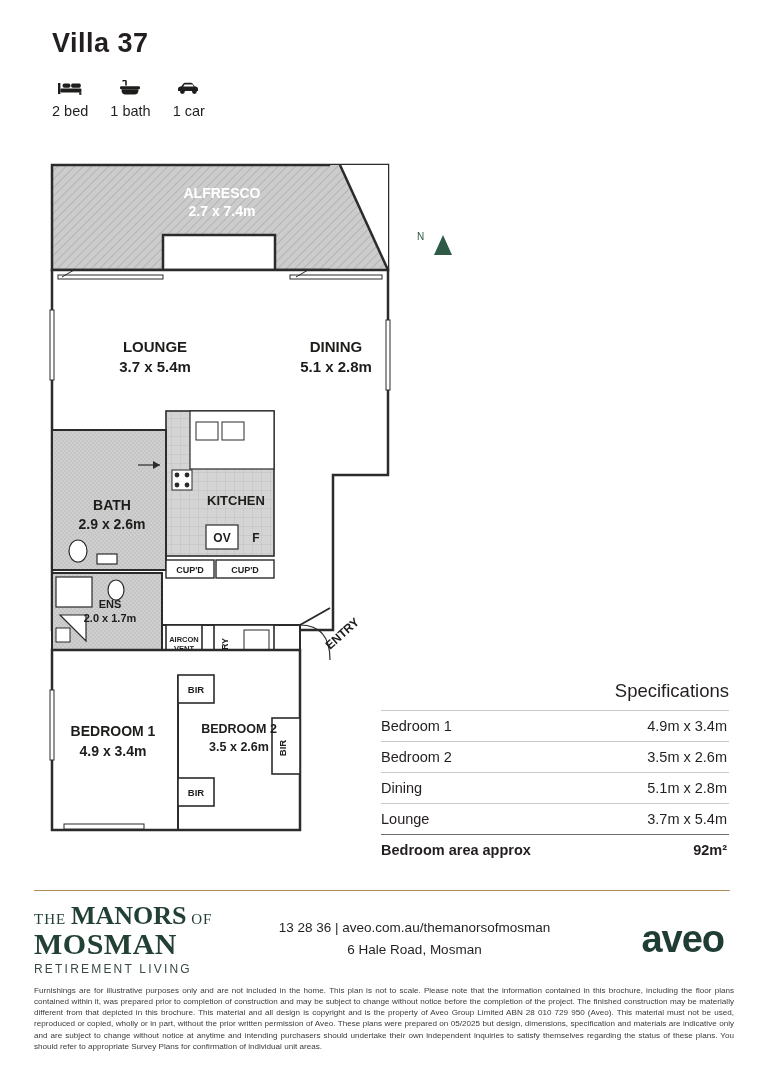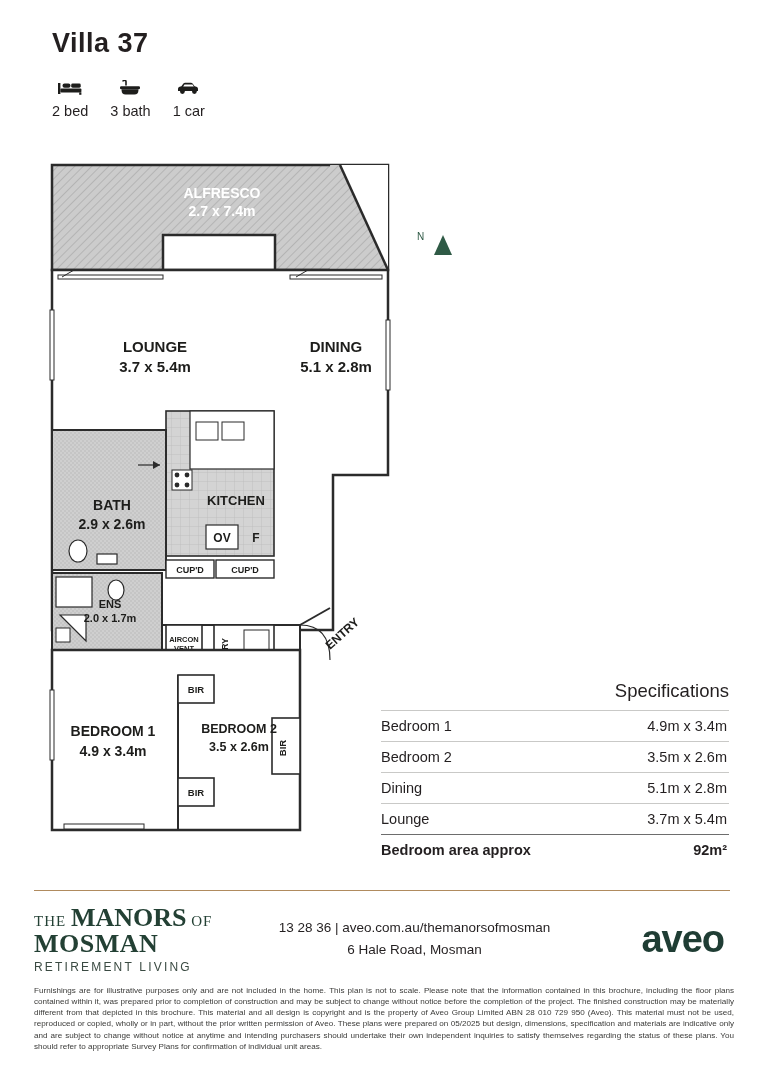--- a/index.html
+++ b/index.html
@@ -94,21 +94,21 @@
     align-items: center;
   }
   .manors-logo {
     width: 215px;
     text-align: left;
     color: #234034;
     line-height: 1.0;
   }
   .manors-logo .l1 { font-family: "Liberation Serif", serif; font-size: 15px; letter-spacing: 1px; }
   .manors-logo .l1 b { font-size: 26px; font-weight: bold; letter-spacing: 0px;}
-  .manors-logo .l2 { font-family: "Liberation Serif", serif; font-size: 26px; font-weight: bold; letter-spacing: 0.5px; }
+  .manors-logo .l2 { font-family: "Liberation Serif", serif; font-size: 30px; font-weight: bold; letter-spacing: 0.5px; }
   .manors-logo .l3 { font-size: 12px; letter-spacing: 2.2px; margin-top: 4px; color: #3a4a42; }
 
   .footer-contact {
     flex: 1;
     text-align: center;
     font-size: 13.5px;
     line-height: 1.6;
     color: #231f20;
   }
   .aveo-logo {
@@ -157,21 +157,21 @@
     <span>2 bed</span>
   </div>
   <div class="spec-item">
     <span>
       <svg width="22" height="16" viewBox="0 0 22 16">
         <path d="M4 1.5 q0-1.2 1.5-1.2 1.5 0 1.5 1.2 v4" fill="none" stroke="#1d1d1b" stroke-width="1.6"></path>
         <rect x="1" y="6.2" width="20" height="3.1" rx="1.2" fill="#1d1d1b"></rect>
         <path d="M2.6 9.3 v1.3 a4 4 0 0 0 4 4 h8.8 a4 4 0 0 0 4 -4 v-1.3 z" fill="#1d1d1b"></path>
       </svg>
     </span>
-    <span>3 bath</span>
+    <span>1 bath</span>
   </div>
   <div class="spec-item">
     <span>
       <svg width="26" height="16" viewBox="0 0 26 16">
         <path d="M2 11 v-2.2 q0-1.6 1.6-2 l1.8-.5 1.8-2.6 q0.7-1 2-1 h5.6 q1.3 0 2 1 l1.8 2.6 1.8 .5 q1.6 .4 1.6 2 V11 z" fill="#1d1d1b"></path>
         <circle cx="6.4" cy="11.6" r="2.4" fill="#1d1d1b"></circle>
         <circle cx="18.4" cy="11.6" r="2.4" fill="#1d1d1b"></circle>
         <path d="M7.2 6.6 l1.3-2 h8 l1.3 2 z" fill="#ffffff"></path>
       </svg>
     </span>

